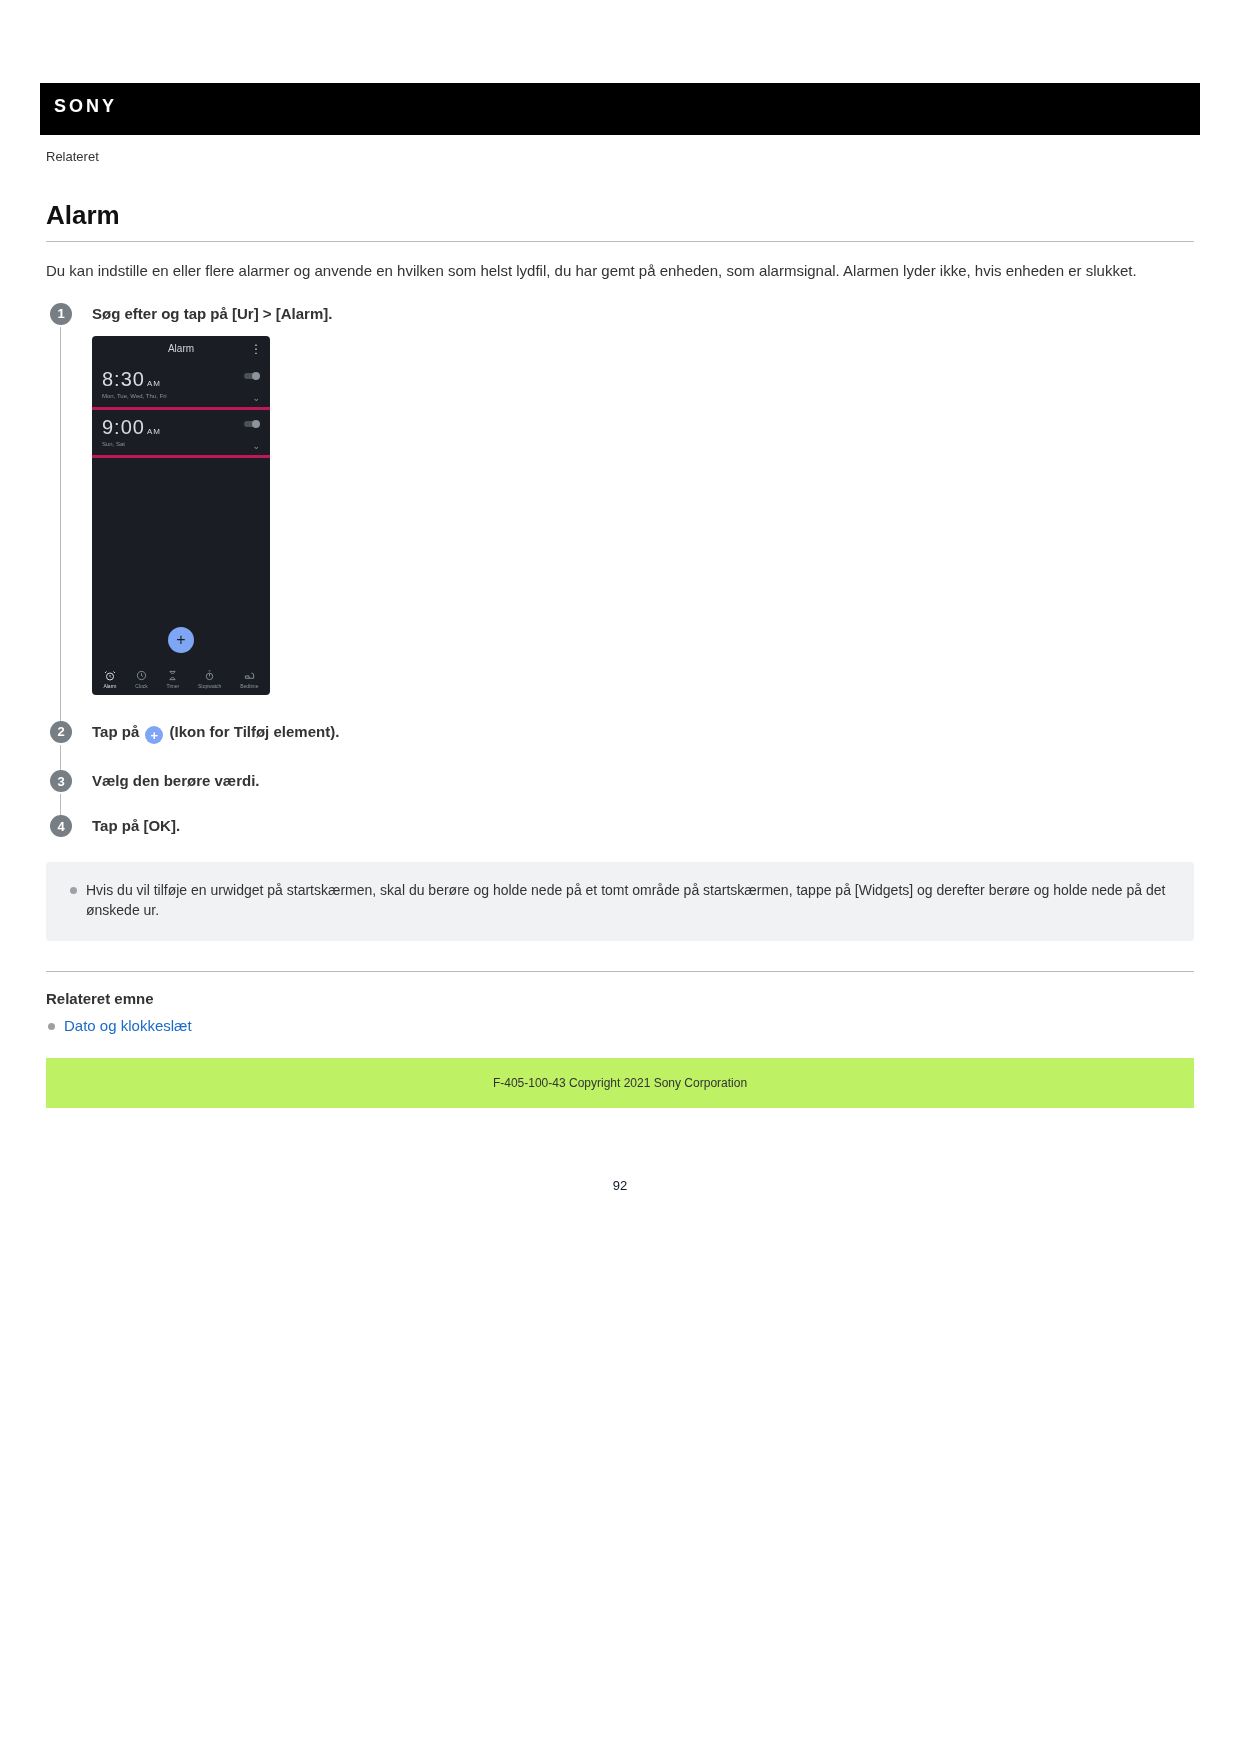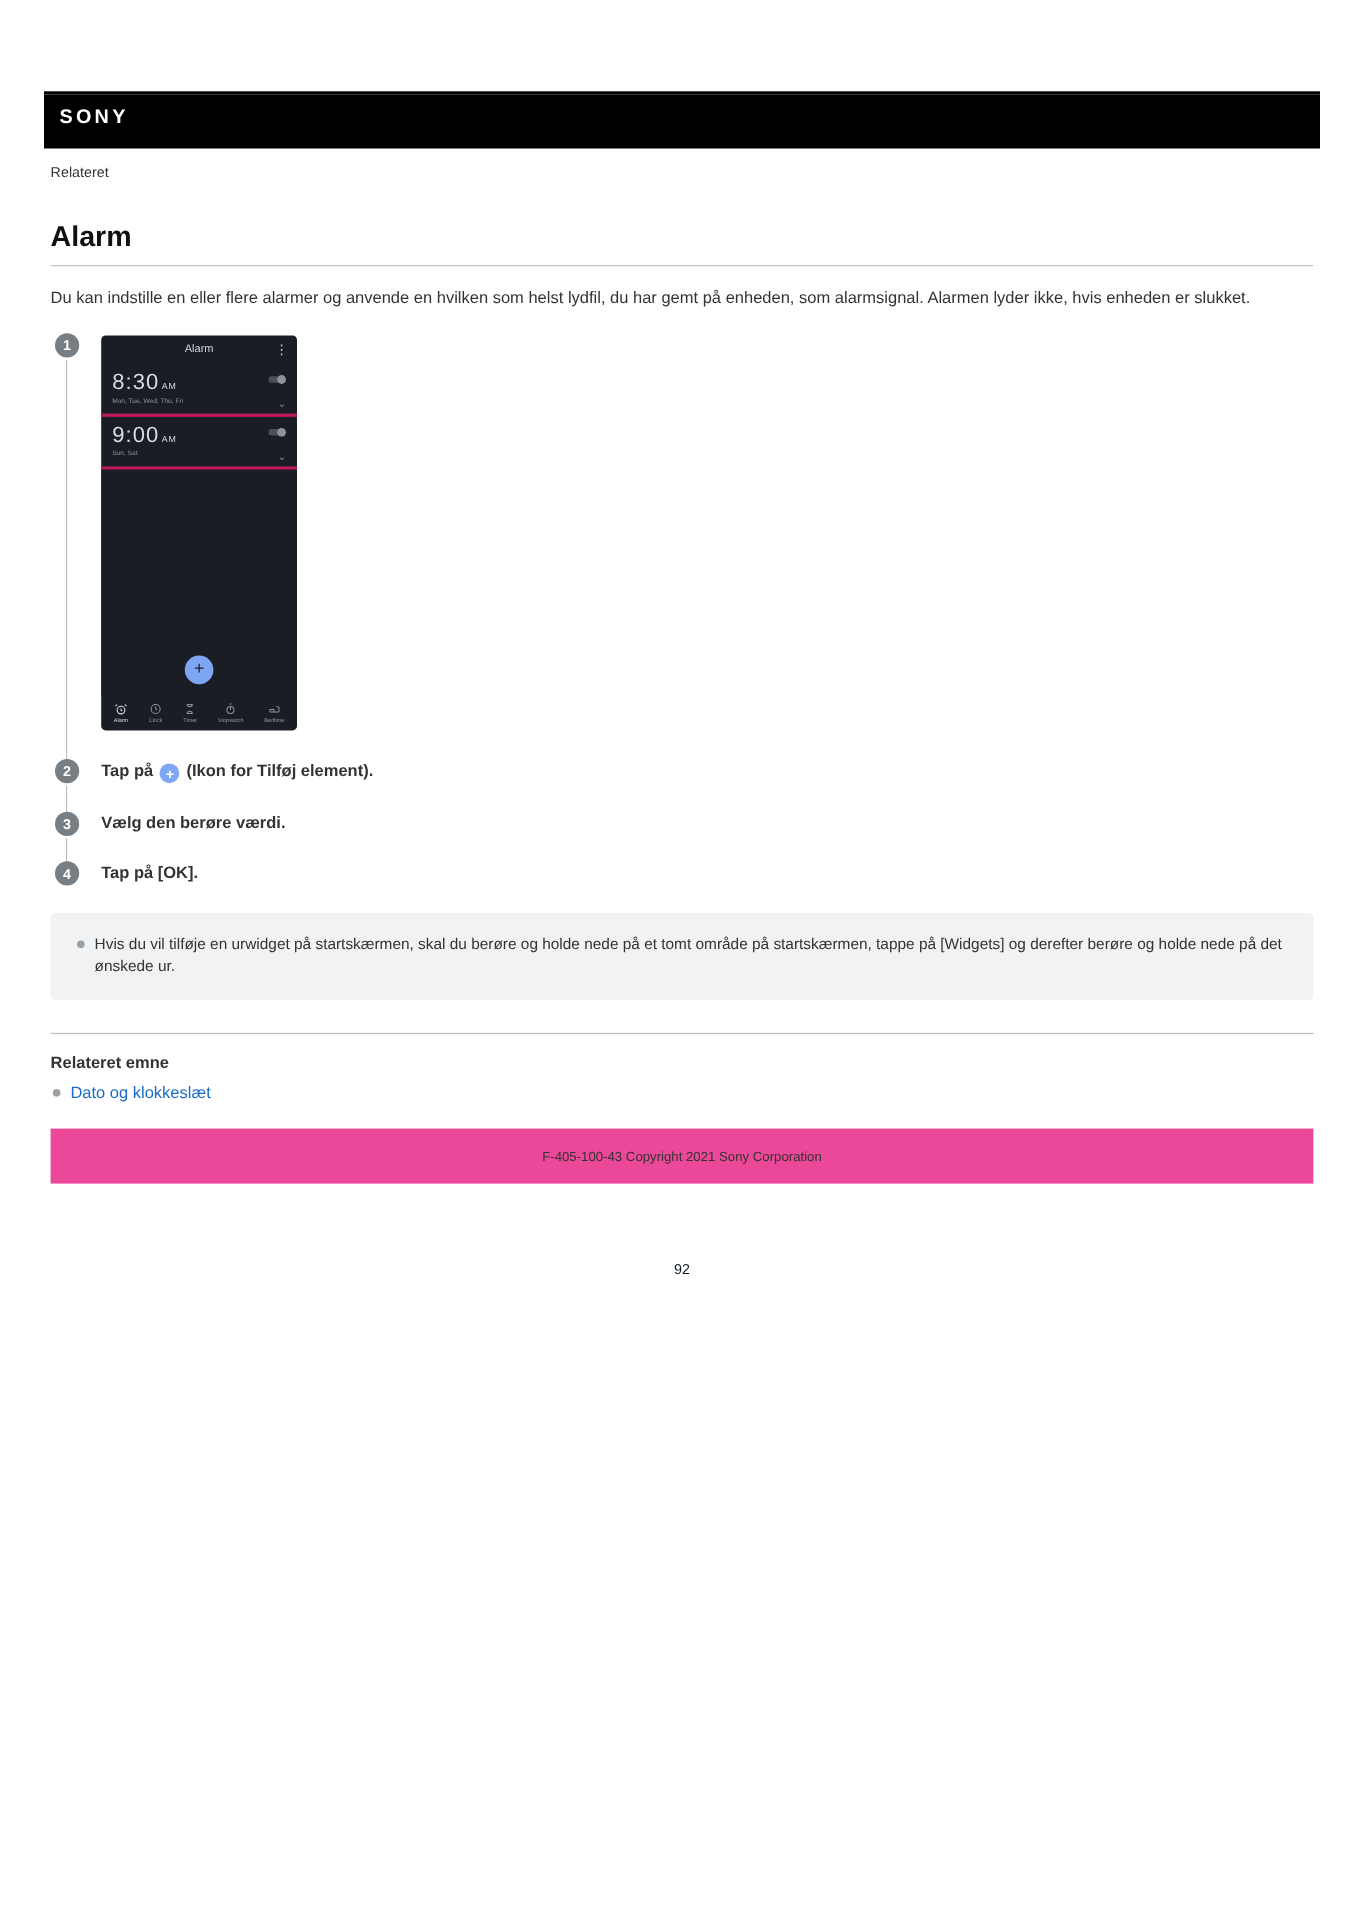--- a/index.html
+++ b/index.html
@@ -253,21 +253,21 @@
       border-radius: 50%;
       margin-left: -16px;
       margin-right: 9px;
       vertical-align: 1px;
     }
     .related-list a {
       color: #1a6bc7;
       text-decoration: none;
     }
     .footer-bar {
-      background: #ec4899;
+      background: #bef264;
       text-align: center;
       font-size: 12px;
       color: #333;
       padding: 18px 0;
       margin-top: 24px;
     }
     .page-number {
       text-align: center;
       font-size: 13px;
       margin-top: 70px;
@@ -289,20 +289,21 @@
   <div class="content">
     <h1 class="page-title">Alarm</h1>
     <hr class="rule">
     <p class="intro">Du kan indstille en eller flere alarmer og anvende en hvilken som helst lydfil, du har gemt på enheden, som alarmsignal. Alarmen lyder ikke, hvis enheden er slukket.</p>
 
     <div class="steps">
 
       <div class="step">
         <div class="step-num">1</div>
         <div class="step-line"></div>
+        <div class="step-title">Søg efter og tap på [Ur] &gt; [Alarm].</div>
 
         <div class="phone">
           <div class="phone-top">
             <span>Alarm</span>
             <span class="more">⋮</span>
           </div>
           <div class="alarm-row">
             <div class="alarm-time">
               <span>8:30</span><span class="ampm">AM</span>
             </div>

